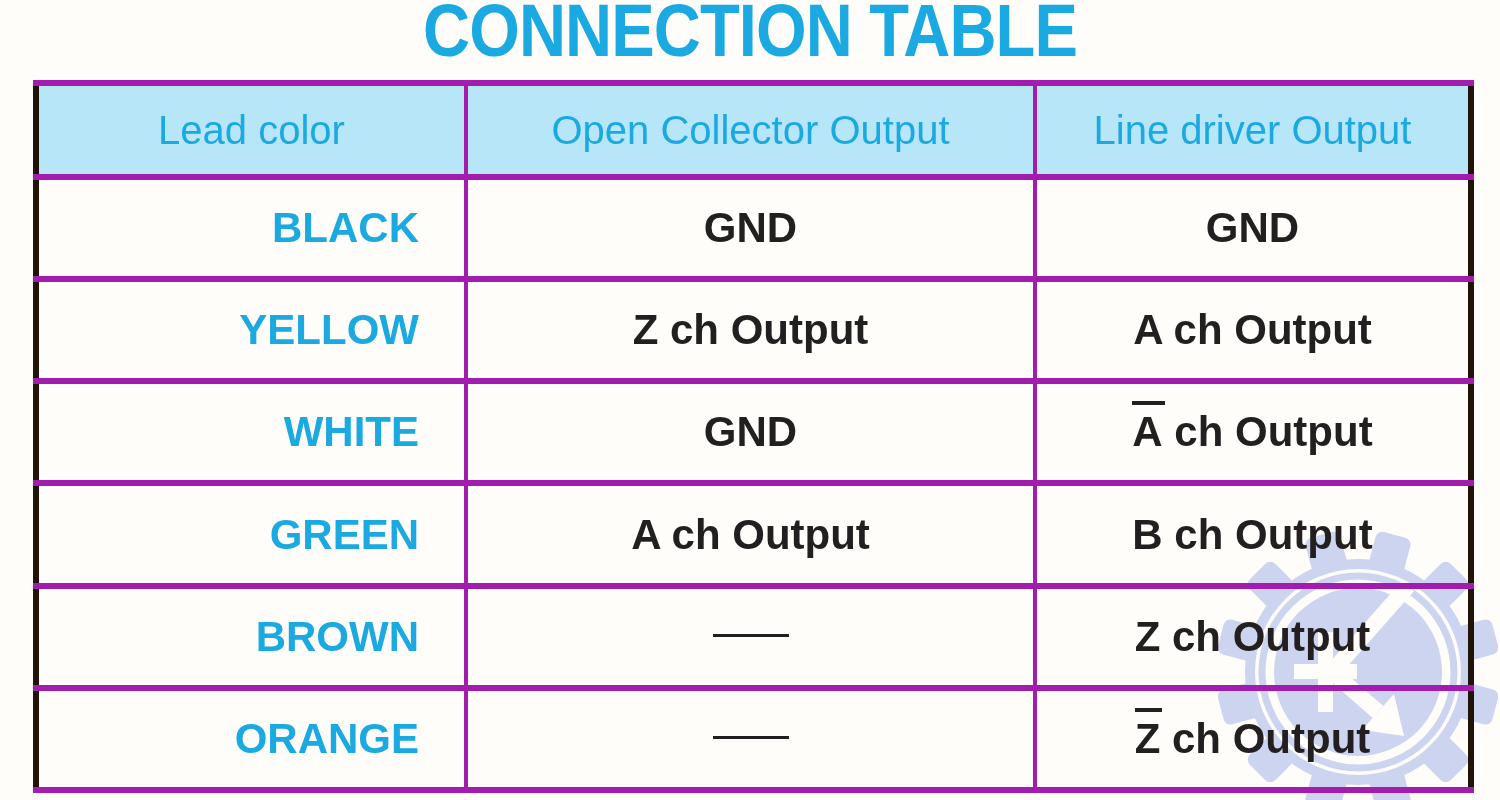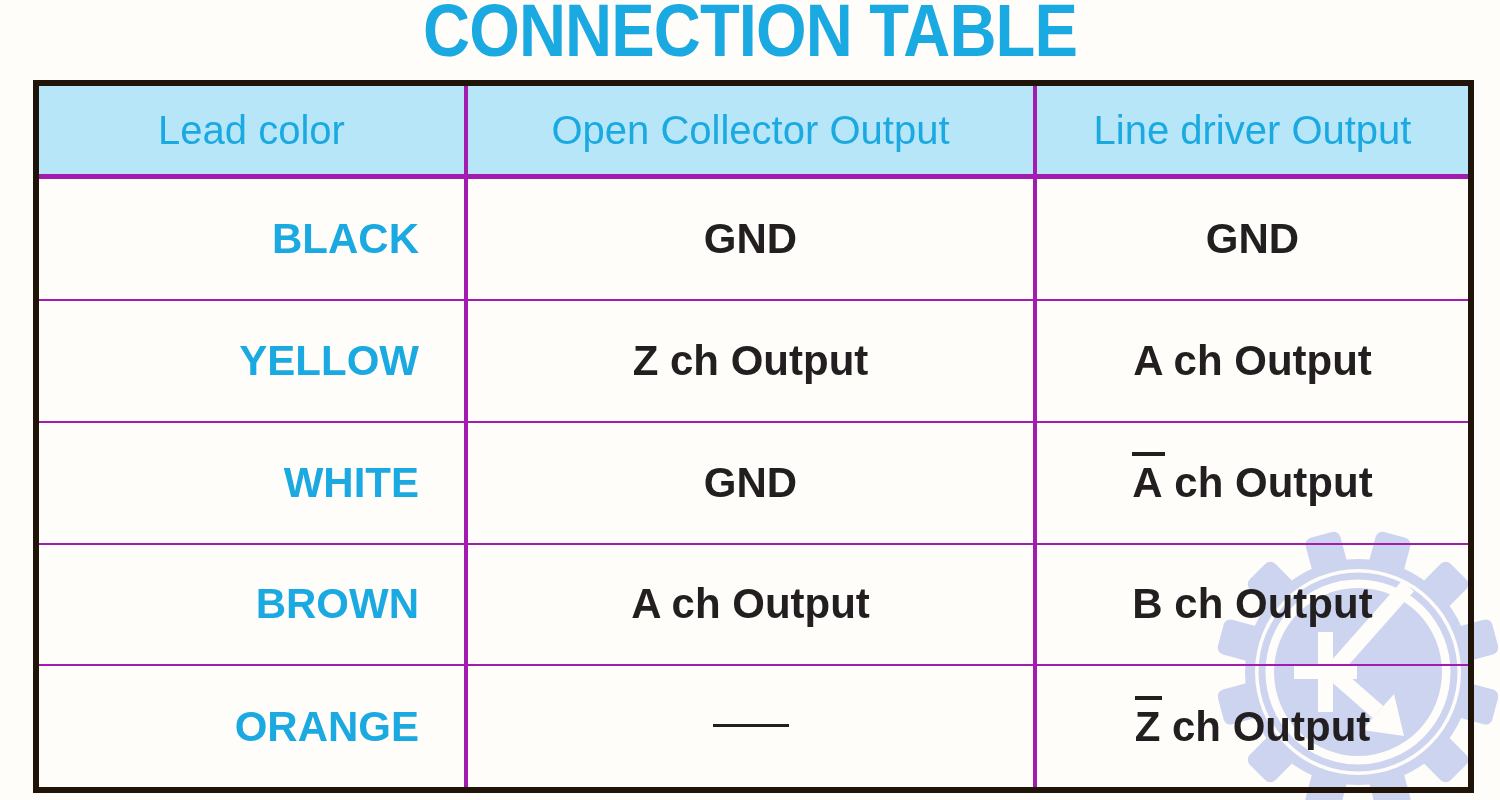--- a/index.html
+++ b/index.html
@@ -19,21 +19,21 @@
     transform:scaleX(0.88);
   }
   .watermark{
     position:absolute;left:1208px;top:522px;width:300px;height:300px;z-index:1;
   }
   .conn-table{
     position:absolute;left:33px;top:80px;width:1435px;height:713px;z-index:2;
     border-collapse:collapse;table-layout:fixed;
   }
   .conn-table th,.conn-table td{
-    border:2px solid #a21caf;
+    border:6px solid #a21caf;
     text-align:center;vertical-align:middle;
     padding:0;
     overflow:hidden;
   }
   .conn-table th{
     border-bottom-width:5px;
     background:#b8e6f9;
     color:#1ba9e2;
     font-weight:400;font-size:40px;
     height:88px;
@@ -118,23 +118,28 @@
           <td class="lead-cell"><span>YELLOW</span></td>
           <td><span>Z ch Output</span></td>
           <td><span>A ch Output</span></td>
         </tr>
         <tr>
           <td class="lead-cell"><span>WHITE</span></td>
           <td><span>GND</span></td>
           <td><span class="ovl">A</span><span> ch Output</span></td>
         </tr>
         <tr>
-          <td class="lead-cell"><span>BROWN</span></td>
+          <td class="lead-cell"><span>GREEN</span></td>
           <td><span>A ch Output</span></td>
           <td><span>B ch Output</span></td>
+        </tr>
+        <tr>
+          <td class="lead-cell"><span>BROWN</span></td>
+          <td><span class="dash-line"></span></td>
+          <td><span>Z ch Output</span></td>
         </tr>
         <tr>
           <td class="lead-cell"><span>ORANGE</span></td>
           <td><span class="dash-line"></span></td>
           <td><span class="ovl">Z</span><span> ch Output</span></td>
         </tr>
       </tbody>
   </table>
 
 </div>

